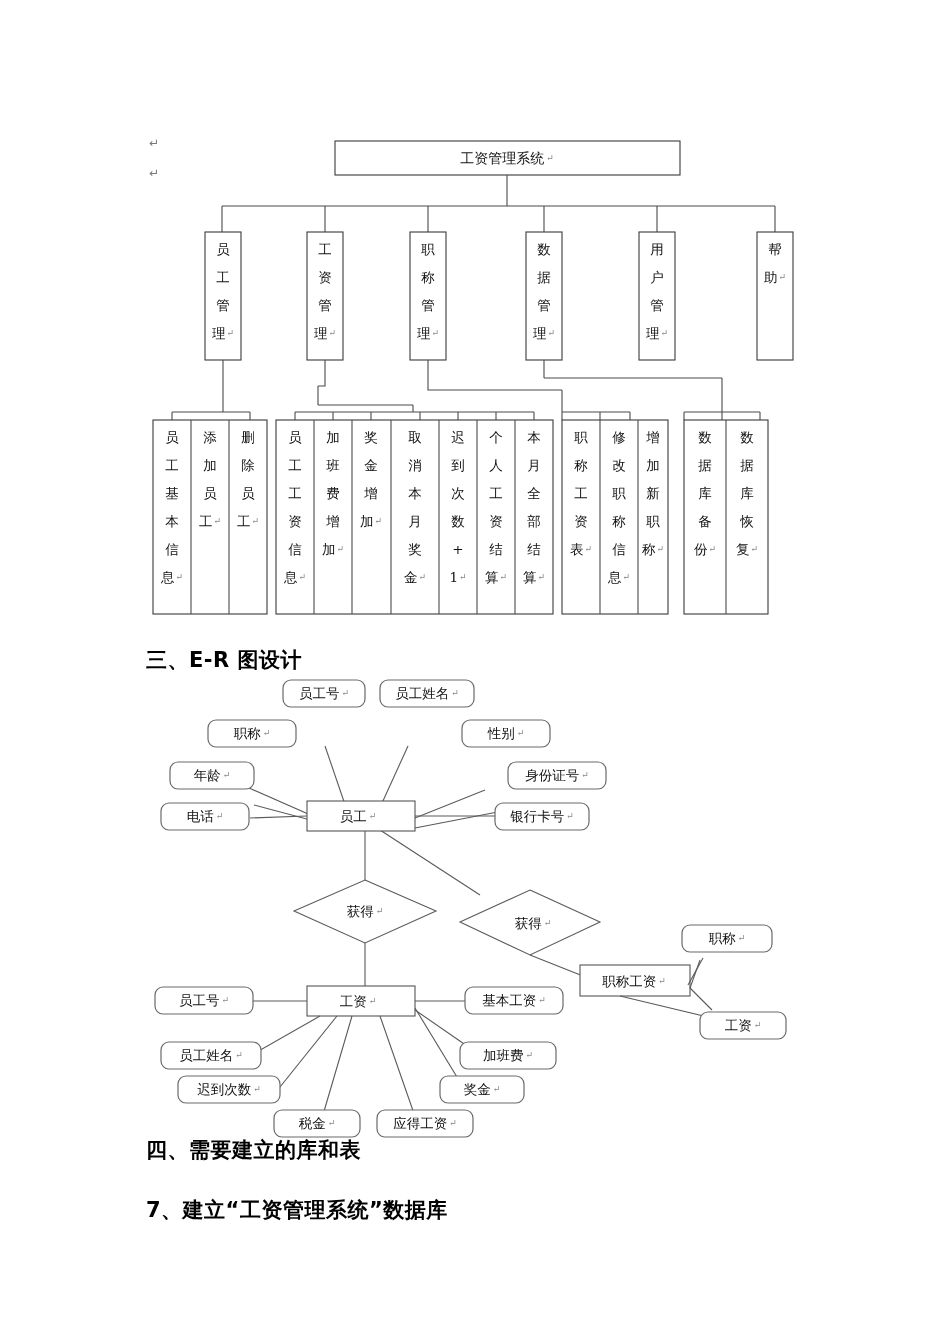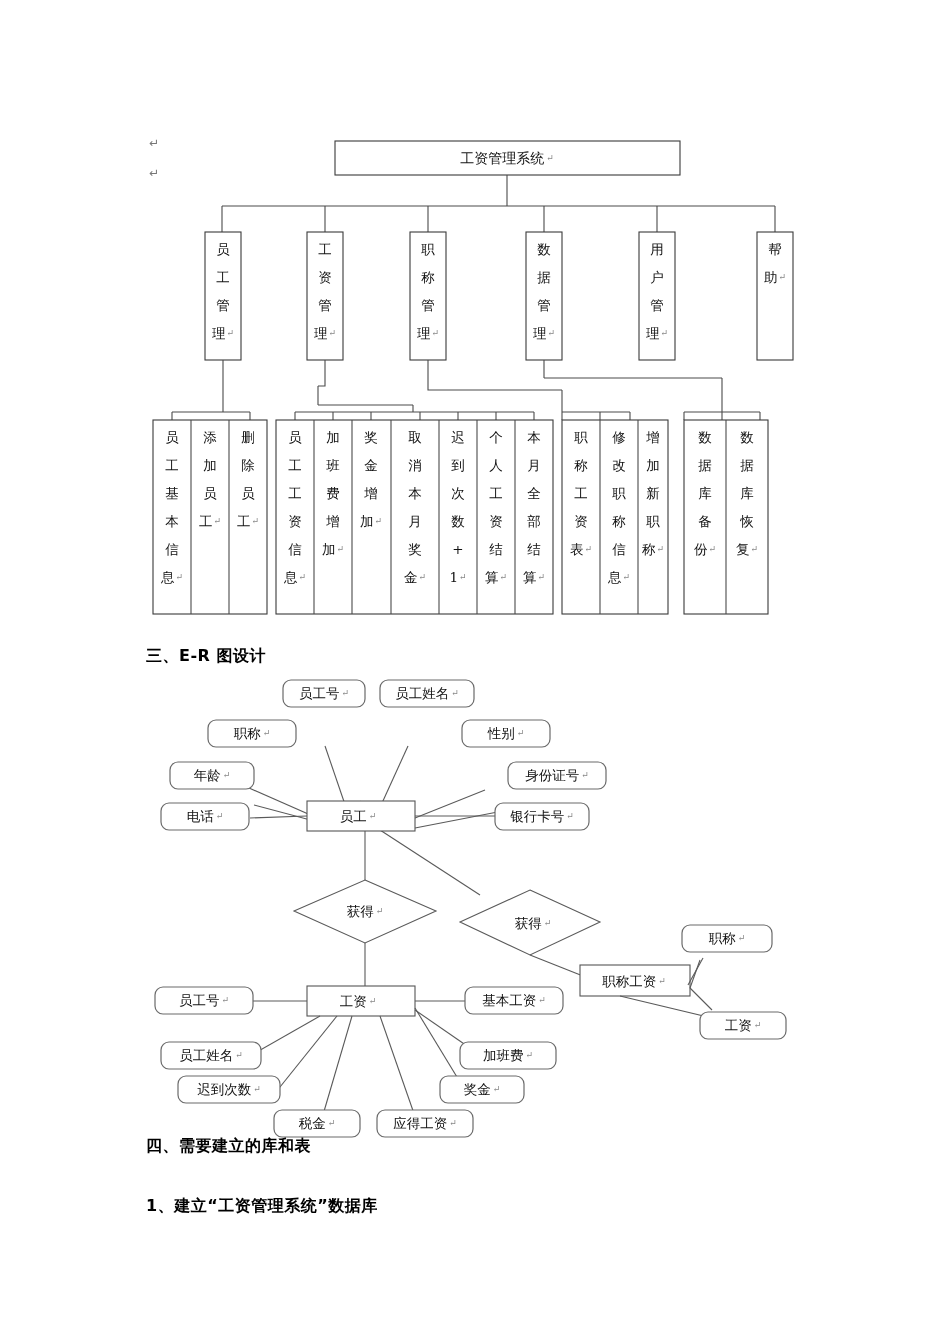--- a/index.html
+++ b/index.html
@@ -11,21 +11,21 @@
     position:relative;
     overflow:hidden;
   }
   .page{position:relative;width:950px;height:1344px;}
 
   
   .heading{
     position:absolute;
     font-family:"DejaVu Sans","Liberation Sans",sans-serif;
     font-weight:bold;
-    font-size:16px;
+    font-size:21px;
     letter-spacing:.5px;
     white-space:nowrap;
   }
 
   
   .pilcrow{
     position:absolute;
     font-size:12px;
     color:#777;
     font-family:"DejaVu Sans","Liberation Sans",sans-serif;
@@ -267,15 +267,15 @@
     <text class="ertxt" x="482" y="424"><tspan>奖金</tspan><tspan class="pil" dx="2" dy="-2">↵</tspan></text>
 
     <rect class="el" x="274" y="440" width="86" height="27" rx="8"></rect>
     <text class="ertxt" x="317" y="458"><tspan>税金</tspan><tspan class="pil" dx="2" dy="-2">↵</tspan></text>
 
     <rect class="el" x="377" y="440" width="96" height="27" rx="8"></rect>
     <text class="ertxt" x="425" y="458"><tspan>应得工资</tspan><tspan class="pil" dx="2" dy="-2">↵</tspan></text>
   </svg>
 
   <div class="heading" style="left:146px;top:1136px;">四、需要建立的库和表</div>
-  <div class="heading" style="left:146px;top:1196px;">1、建立“工资管理系统”数据库</div>
+  <div class="heading" style="left:146px;top:1196px;">7、建立“工资管理系统”数据库</div>
 
 </div>
 
 </body></html>

